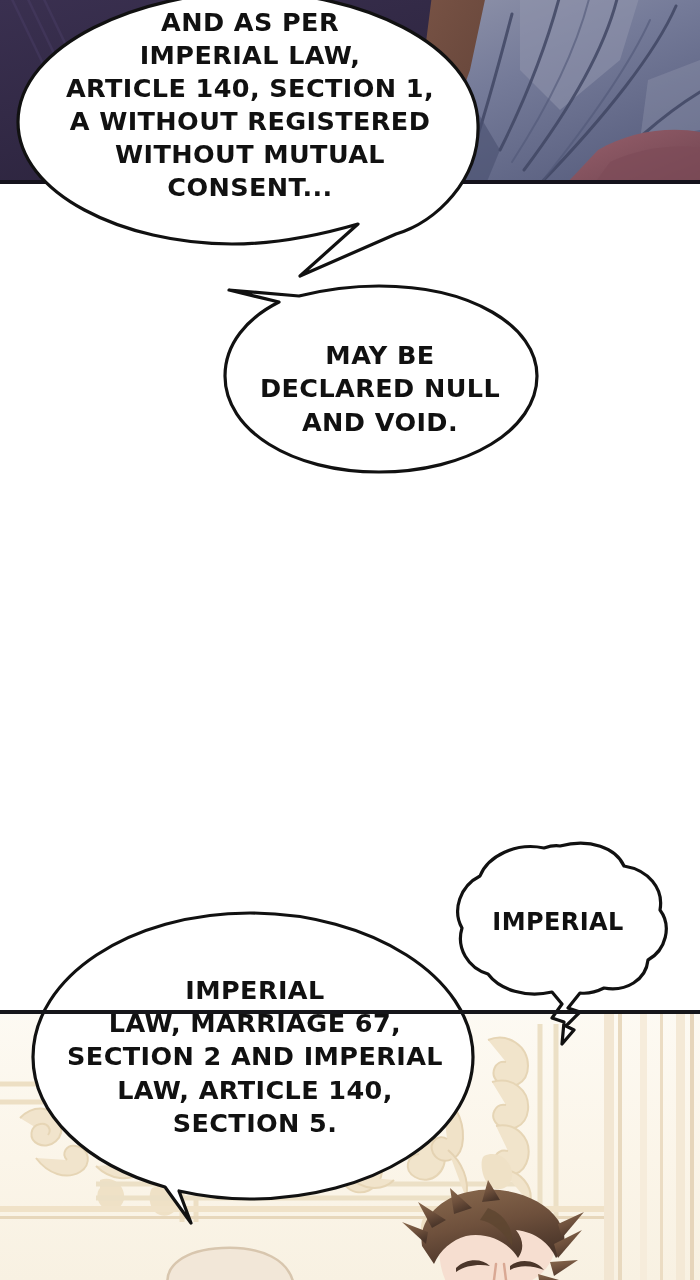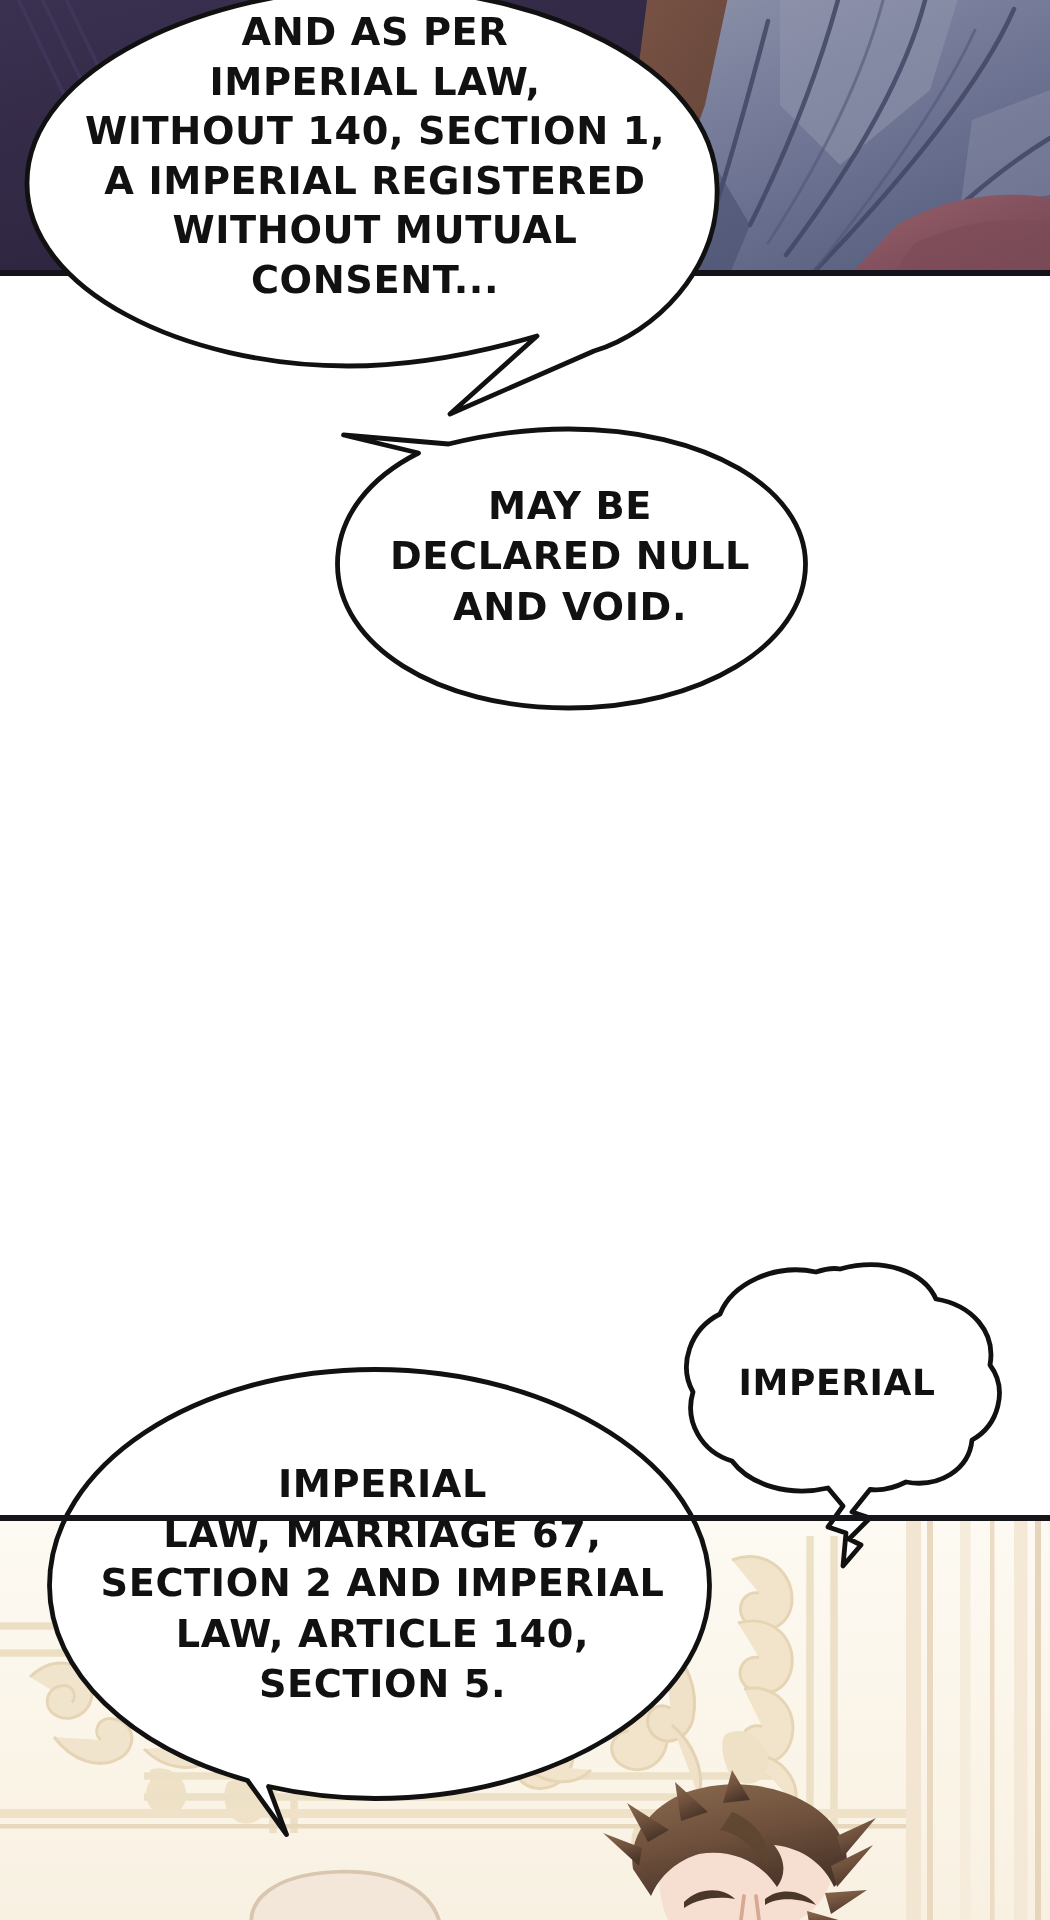--- a/index.html
+++ b/index.html
@@ -89,21 +89,21 @@
   
   #bubble-law-1 { left: 0px; top: -24px; width: 500px; height: 330px; }
   #bubble-law-1 .bubble-text {
     left: 35px; top: 24px; width: 430px; height: 210px;
     font-size: 25.5px;
   }
 
   
   #bubble-law-2 { left: 215px; top: 278px; width: 330px; height: 210px; }
   #bubble-law-2 .bubble-text {
-    left: 30px; top: 24px; width: 270px; height: 140px;
+    left: 30px; top: 41px; width: 270px; height: 140px;
     font-size: 25.5px;
   }
 
   
   #bubble-law-3 { left: 25px; top: 905px; width: 460px; height: 320px; }
   #bubble-law-3 .bubble-text {
     left: 25px; top: 62px; width: 410px; height: 180px;
     font-size: 25.5px;
   }
 
@@ -357,22 +357,22 @@
                C 480 204, 436 246, 396 258
                L 300 300
                L 358 248
                C 310 262, 270 268, 232 268
                C 124 268, 18 218, 18 146
                C 18 68, 142 16, 250 16 Z" fill="#ffffff" stroke="#111111" stroke-width="3.2" stroke-linejoin="round"></path>
     </svg>
     <div class="bubble-text">
       <span>AND AS PER</span>
       <span>IMPERIAL LAW,</span>
-      <span>WITHOUT 140, SECTION 1,</span>
-      <span>A IMPERIAL REGISTERED</span>
+      <span>ARTICLE 140, SECTION 1,</span>
+      <span>A WITHOUT REGISTERED</span>
       <span>WITHOUT MUTUAL</span>
       <span>CONSENT...</span>
     </div>
   </div>
 
   <div class="bubble" id="bubble-law-2">
     <svg width="330" height="210" viewBox="0 0 330 210">
       <path d="M 164 8
                C 256 8, 322 48, 322 98
                C 322 152, 252 194, 164 194

